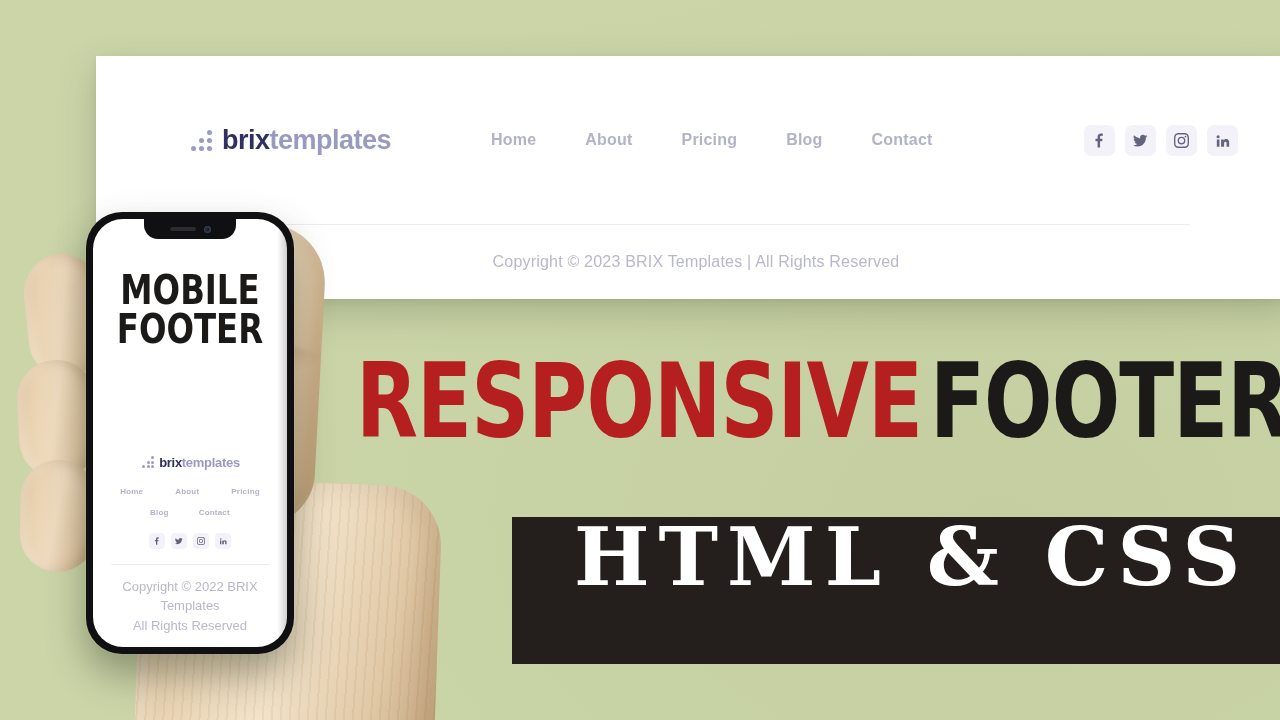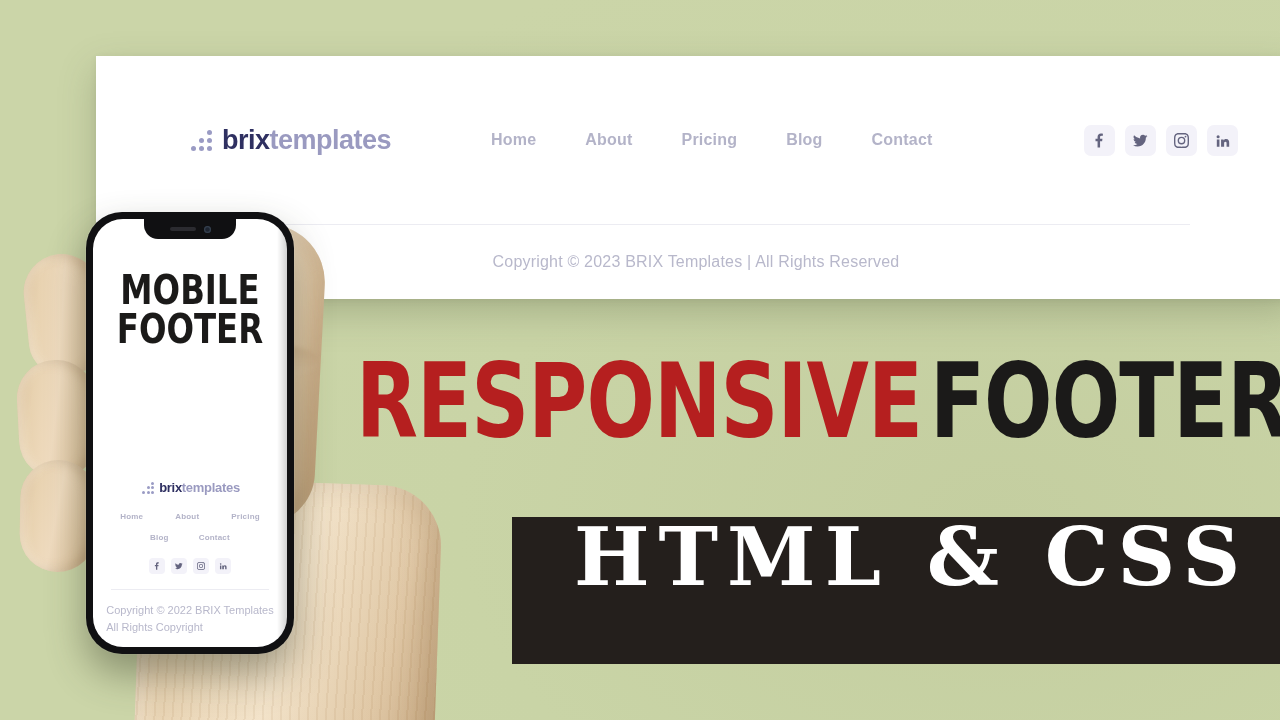--- a/index.html
+++ b/index.html
@@ -219,21 +219,22 @@
   .phone-nav-row { display:flex; justify-content:center; gap:30px; width:100%; }
   .phone-nav-row.r1 { gap:32px; }
   .phone-nav-row.r2 { gap:30px; margin-top:6px; }
 
   .phone-socials { display:flex; gap:6px; margin-bottom:15px; }
   .phone-socials .social-btn { width:16px; height:16px; border-radius:4px; }
   .phone-socials .social-btn svg { width:8px; height:8px; }
 
   .phone-divider { width:158px; height:1px; background:#ececf2; margin-bottom:12px; }
   .phone-copy {
-    font-size:11px;
+    text-align:center;
+    font-size:13px;
     color:#b8b8cb;
     line-height:1.5;
   }
 
   
   .phone-glare {
     position:absolute; right:0; top:0; width:10px; height:100%;
     background:linear-gradient(90deg, rgba(0,0,0,0) 0%, rgba(0,0,0,0.18) 100%);
     border-radius:0 30px 30px 0;
     pointer-events:none;
@@ -387,21 +388,21 @@
           <svg viewBox="0 0 24 24">
               <path d="M4.98 3.5a2.5 2.5 0 1 1 0 5 2.5 2.5 0 0 1 0-5zM2.9 10.2h4.2V22H2.9zM9.7 10.2h4v1.6h.1c.6-1 1.9-2.1 3.9-2.1 4.2 0 5 2.7 5 6.3V22h-4.2v-5.3c0-1.3 0-2.9-1.8-2.9s-2.1 1.4-2.1 2.8V22H9.7z"></path>
             </svg>
         </div>
       </div>
 
       <div class="phone-divider"></div>
 
       <div class="phone-copy">
         <div>Copyright © 2022 BRIX Templates</div>
-        <div>All Rights Copyright</div>
+        <div>All Rights Reserved</div>
       </div>
     </div>
 
     <div class="phone-glare"></div>
   </div>
 </div>
 
 <div class="title-row">
   <span class="title-word title-responsive">RESPONSIVE</span>
   <span class="title-word title-footer" style="margin-left: -84px;">FOOTER</span>

